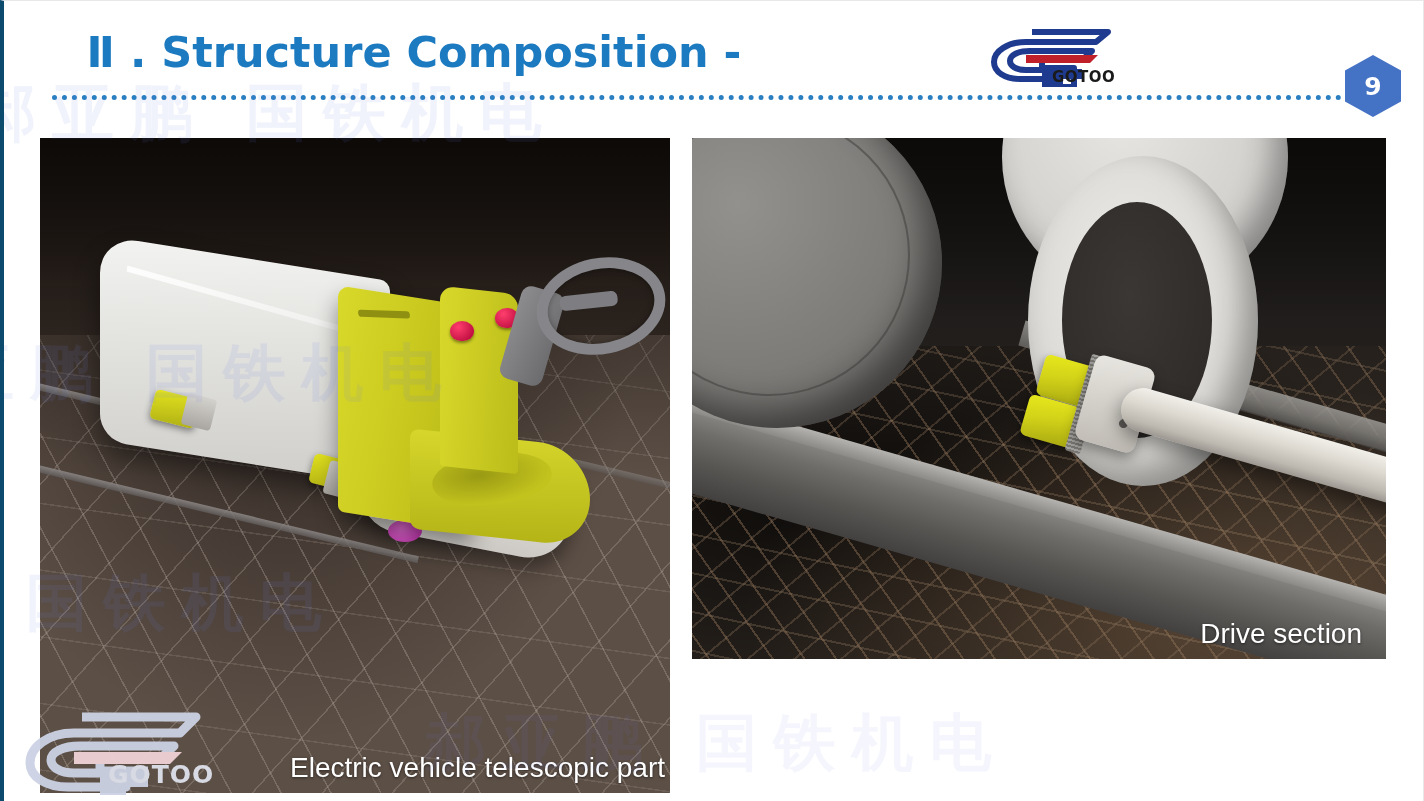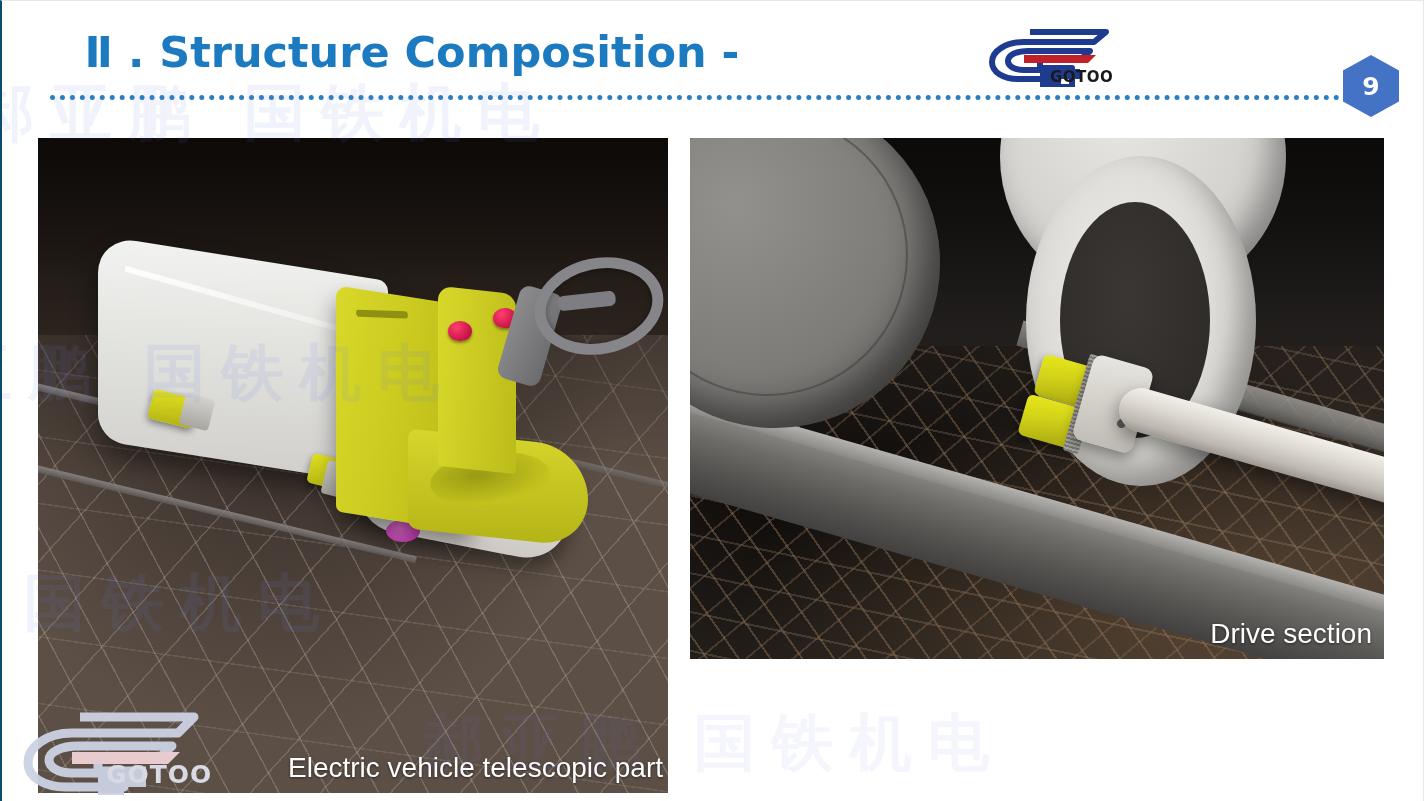--- a/index.html
+++ b/index.html
@@ -10,21 +10,21 @@
   body {
     font-family: "Liberation Sans", sans-serif;
   }
   #slide {
     position: relative;
     width: 1424px;
     height: 801px;
     background: #ffffff;
     overflow: hidden;
     box-sizing: border-box;
-    border-left: 2px solid #0c4a6e;
+    border-left: 4px solid #0c4a6e;
     border-top: 1px solid #e8e8e8;
     border-right: 1px solid #e8e8e8;
   }
 
   
   .wm-layer {
     position: absolute;
     inset: 0;
     z-index: 40;
     pointer-events: none;
@@ -348,21 +348,21 @@
   }
 
   
   #photo-right {
     left: 688px;
     top: 137px;
     width: 694px;
     height: 521px;
     background: linear-gradient(180deg,#191716 0%, #24211f 35%, #2b2724 100%);
   }
-  #photo-right .caption { right: 12px; }
+  #photo-right .caption { right: 24px; }
 
   .ballast {
     position: absolute;
     left: -5%; top: 40%;
     width: 110%; height: 72%;
     background-color: #2a241f;
     background-image:
       repeating-linear-gradient(55deg, rgba(150,120,92,0.42) 0 2px, rgba(0,0,0,0) 2px 26px),
       repeating-linear-gradient(-40deg, rgba(128,104,82,0.38) 0 2px, rgba(0,0,0,0) 2px 30px),
       repeating-linear-gradient(12deg, rgba(168,140,110,0.26) 0 2px, rgba(0,0,0,0) 2px 38px),

